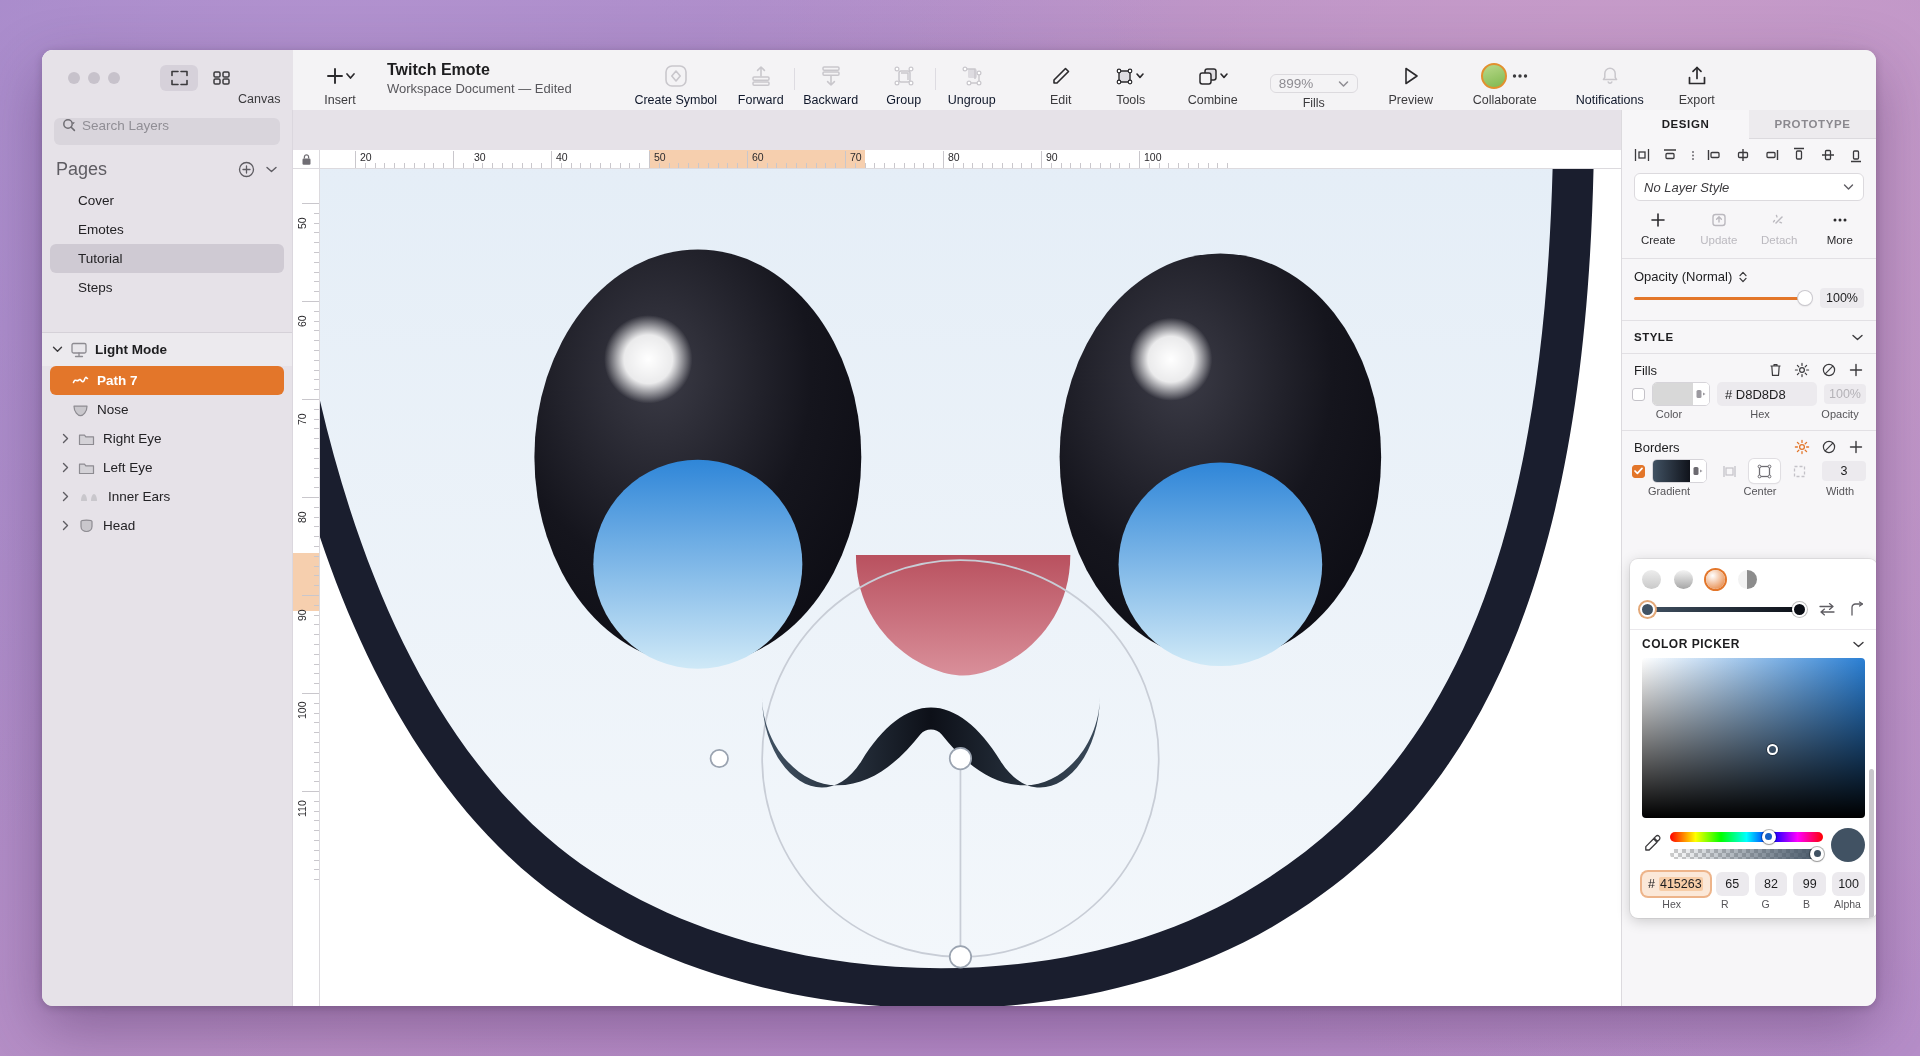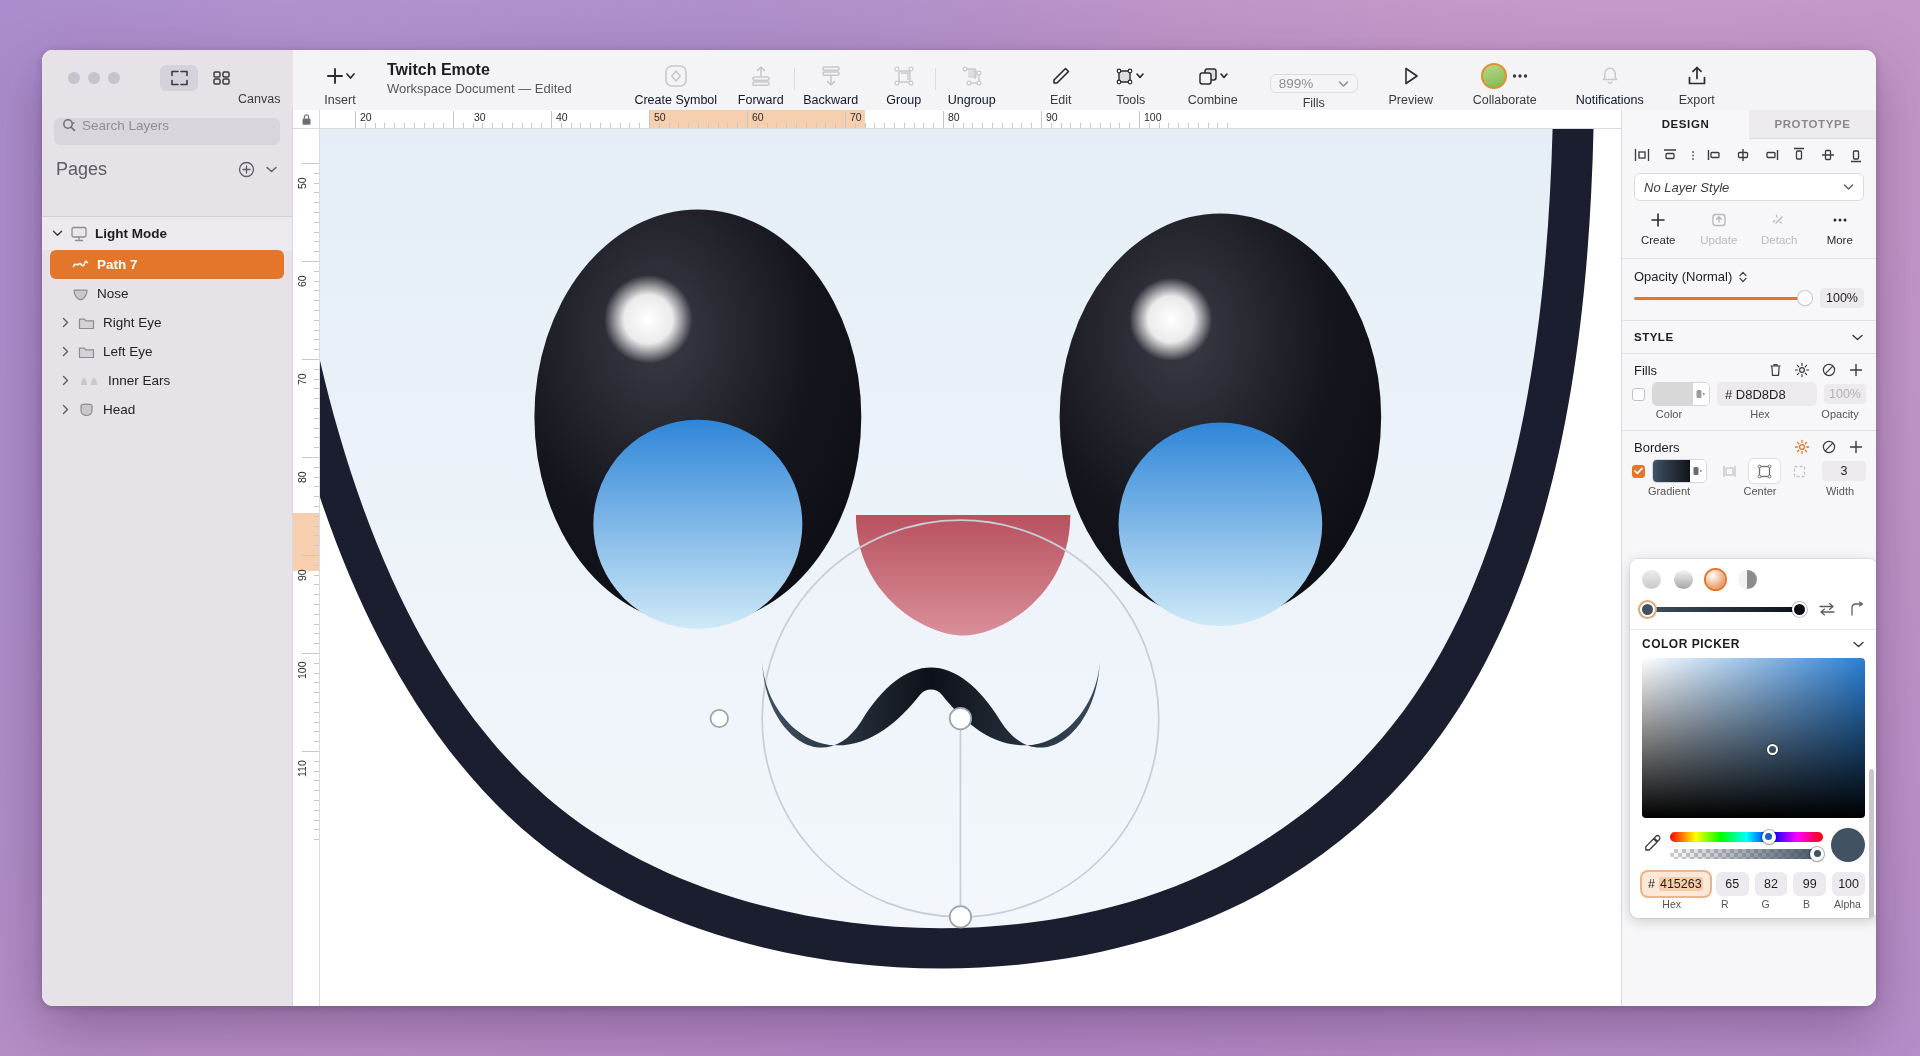--- a/index.html
+++ b/index.html
@@ -131,21 +131,21 @@
   }
   .layer-row {
     height: 29px; display: flex; align-items: center; gap: 8px;
     margin: 0 8px; border-radius: 6px; font-size: 13.5px; color: #232225;
     padding-left: 22px;
   }
   .layer-row.indent2 { padding-left: 10px; }
   .layer-row.selected { background: #e3762a; color: #fff; font-weight: bold; }
   .chev { width: 10px; display:flex; align-items:center; justify-content:center; }
   
-  .canvas-wrap { flex: 1; display: flex; flex-direction: column; background: #fff; min-width: 0; position: relative; }
+  .canvas-wrap { flex: 1; display: flex; flex-direction: column; background: #fff; min-width: 0; position: relative; margin-top: 40px; }
   .ruler-h {
     height: 19px; background: #fff; border-bottom: 1px solid #dcdade;
     display: flex; position: relative; flex: 0 0 19px;
   }
   .ruler-corner {
     width: 27px; flex: 0 0 27px; border-right: 1px solid #dcdade;
     display: flex; align-items: center; justify-content: center;
     background:#fff;
   }
   .ruler-h-track { flex: 1; position: relative; overflow: hidden; }
@@ -508,20 +508,34 @@
           <svg width="17" height="17" viewBox="0 0 17 17">
               <circle cx="8.5" cy="8.5" r="7" stroke="#5e5c62" stroke-width="1.3" fill="none"></circle>
               <path d="M8.5 5v7M5 8.5h7" stroke="#5e5c62" stroke-width="1.3" stroke-linecap="round"></path>
             </svg>
           <svg width="13" height="9" viewBox="0 0 13 9">
               <path d="M2 2.5l4.5 4L11 2.5" stroke="#5e5c62" stroke-width="1.4" fill="none" stroke-linecap="round" stroke-linejoin="round"></path>
             </svg>
         </span>
       </div>
 
+      <div>
+        <div class="page-item">
+            <span>Cover</span>
+          </div>
+        <div class="page-item">
+            <span>Emotes</span>
+          </div>
+        <div class="page-item selected">
+            <span>Tutorial</span>
+          </div>
+        <div class="page-item">
+            <span>Steps</span>
+          </div>
+      </div>
 
       <div class="pages-spacer"></div>
       <div class="divider"></div>
 
       <div class="artboard-row">
         <svg width="11" height="9" viewBox="0 0 11 9">
             <path d="M1.5 2.3l4 4 4-4" stroke="#3b3a3d" stroke-width="1.4" fill="none" stroke-linecap="round" stroke-linejoin="round"></path>
           </svg>
         <svg width="18" height="16" viewBox="0 0 18 16">
             <rect x="2" y="1.5" width="14" height="9.5" rx="1.5" stroke="#8d8b91" stroke-width="1.3" fill="#e9e7eb"></rect>

